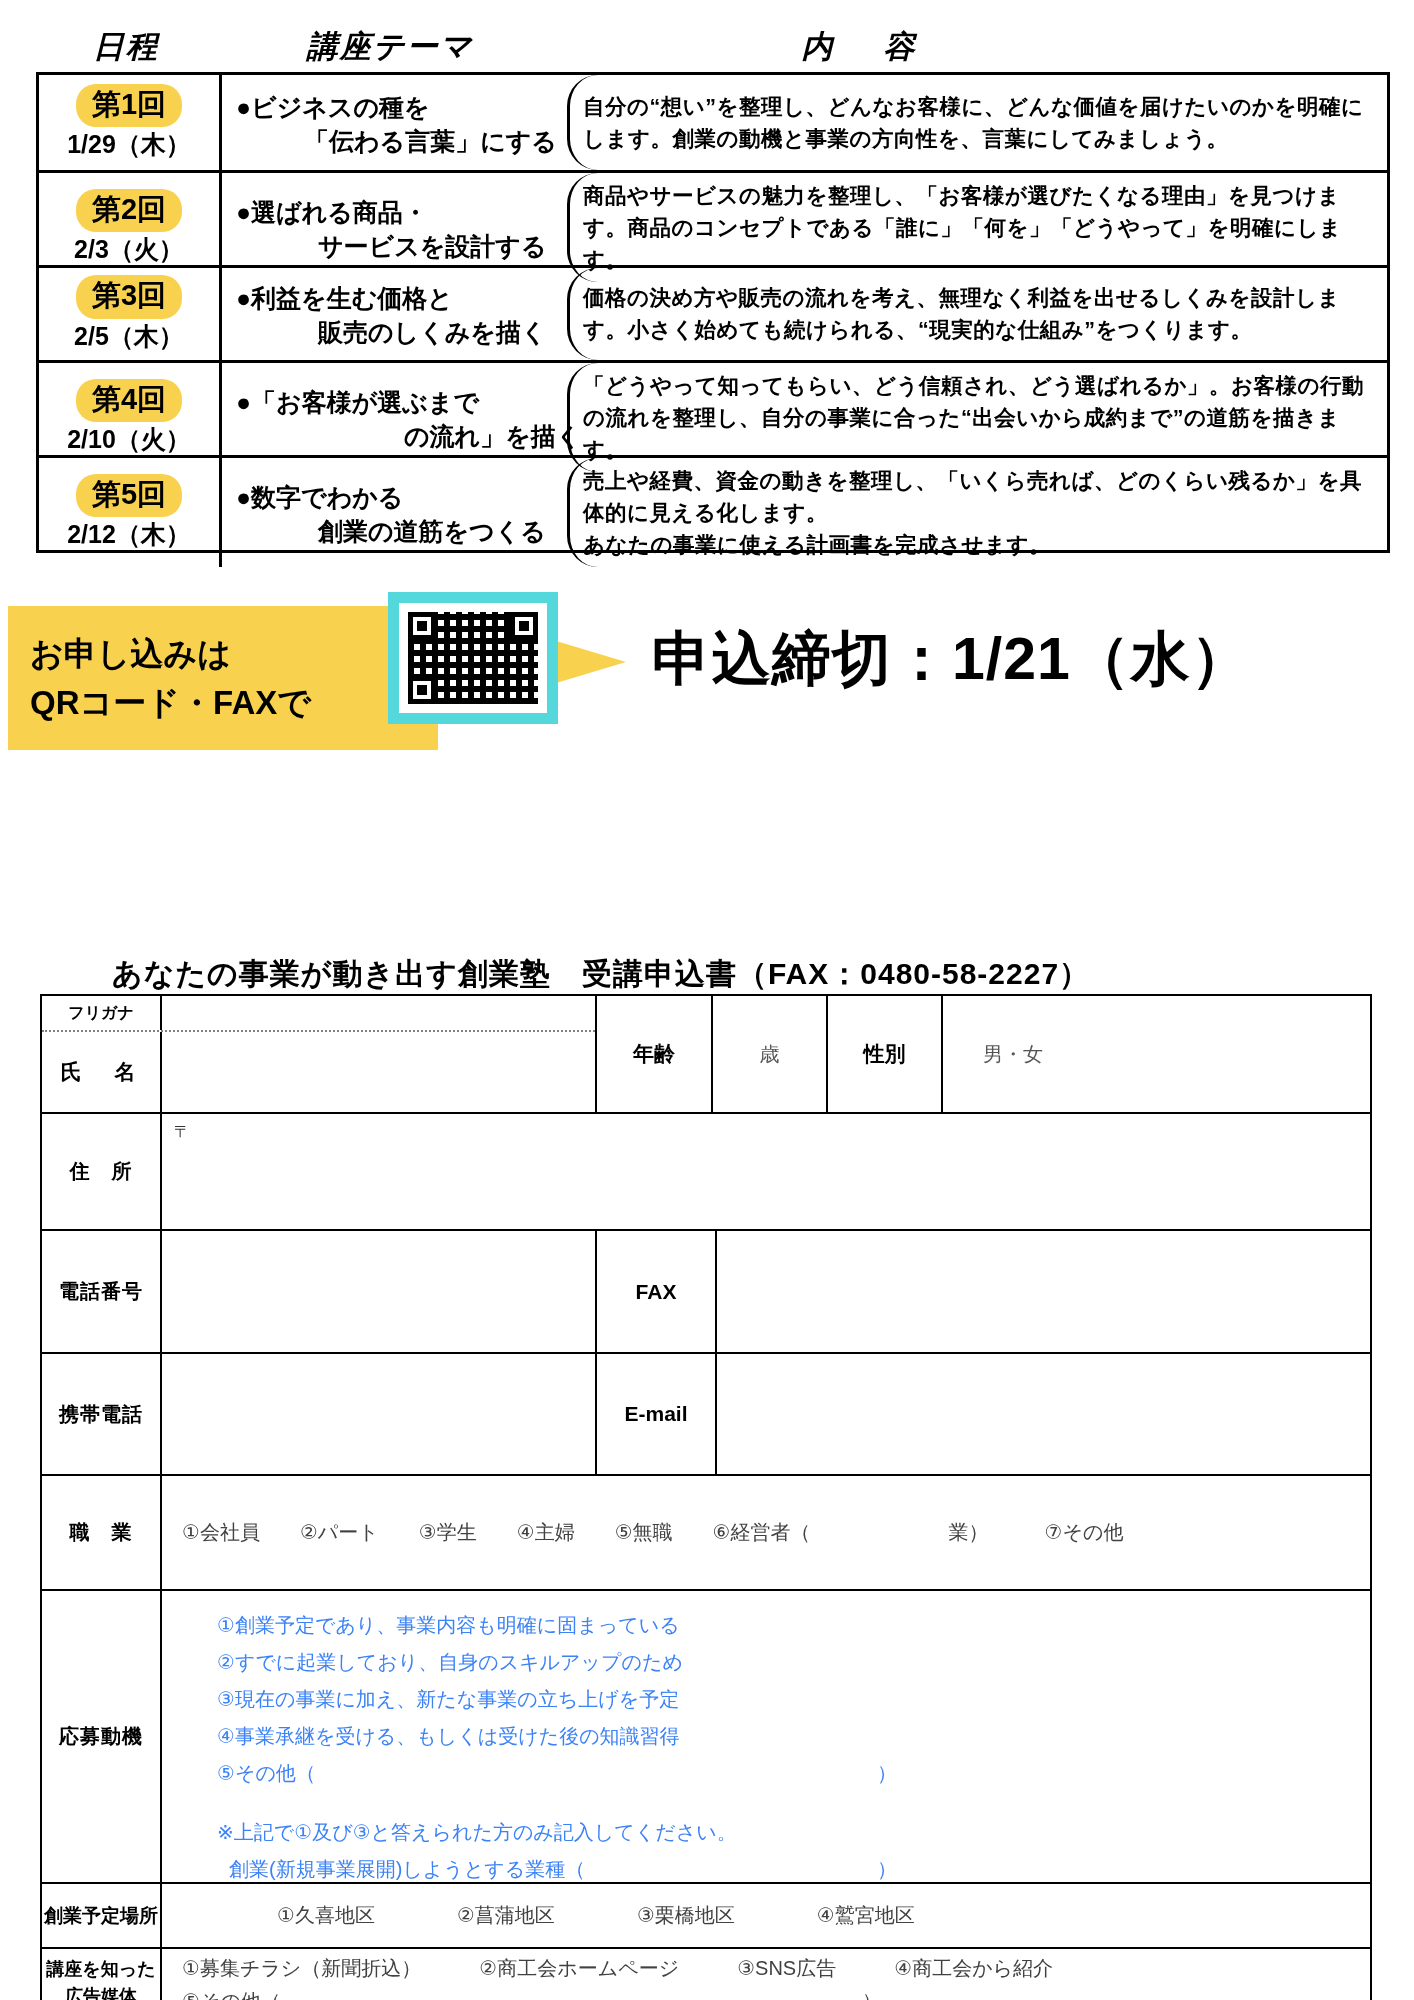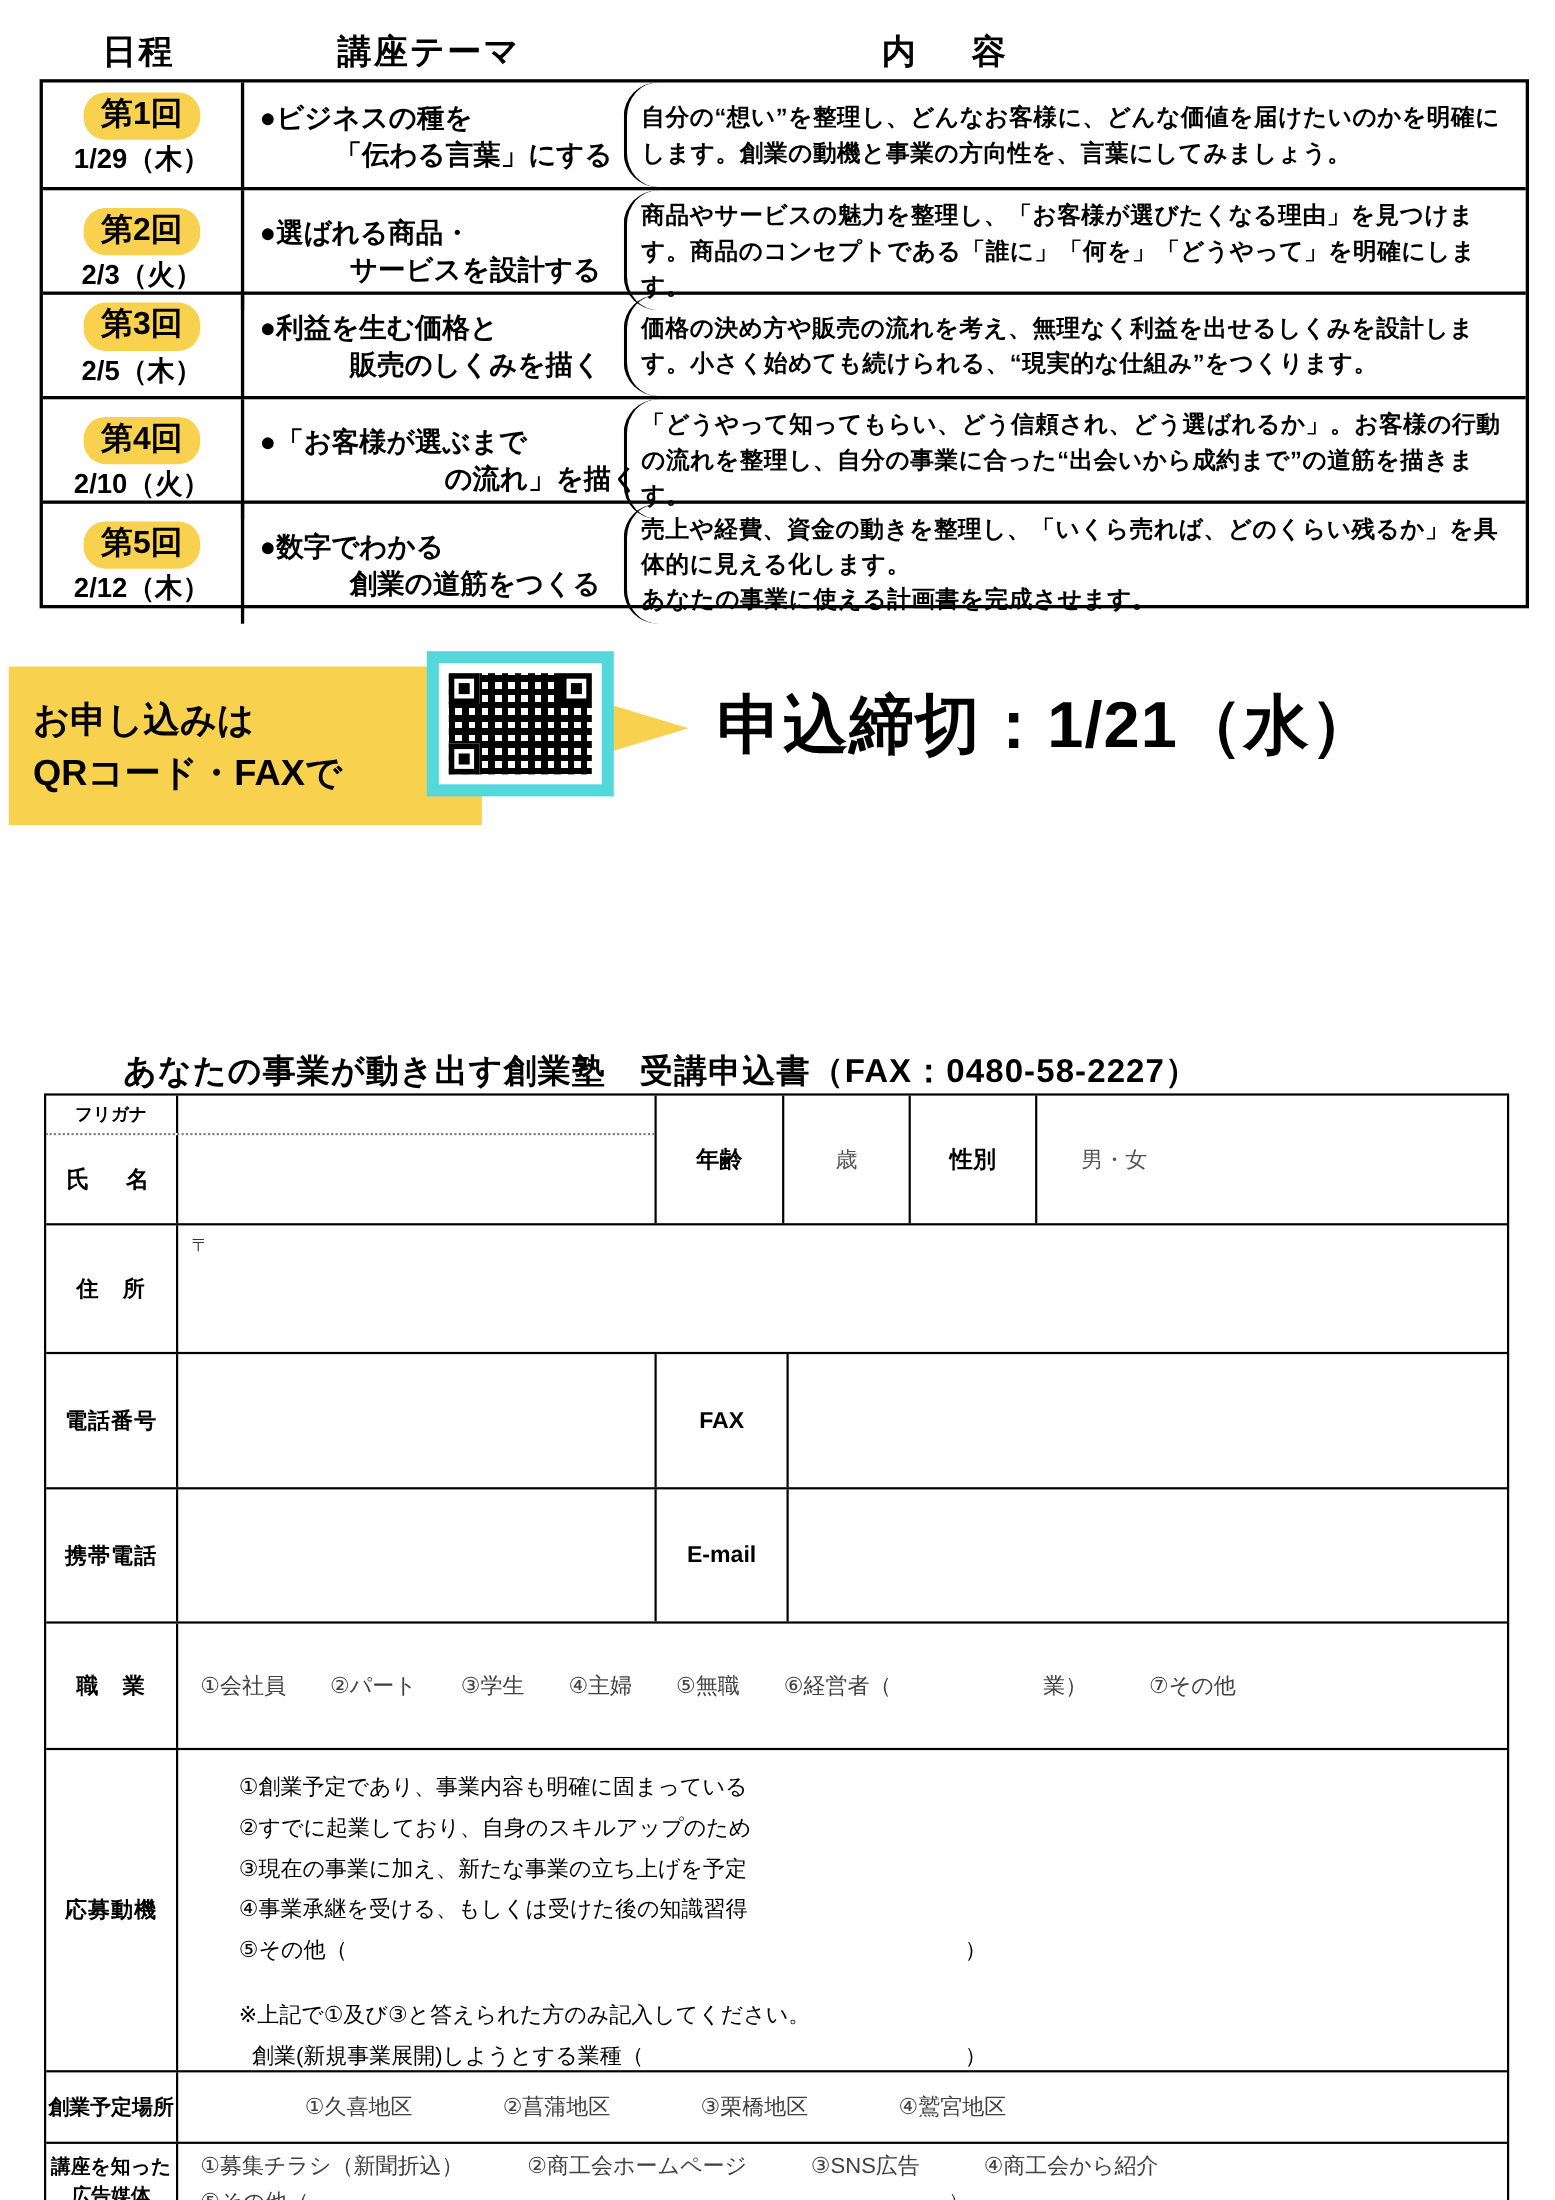--- a/index.html
+++ b/index.html
@@ -6,21 +6,21 @@
   html,body { background:#ffffff; }
   body {
     width:1414px; height:2000px;
     font-family:"Liberation Sans","DejaVu Sans",sans-serif;
     color:#000; overflow:hidden; position:relative;
   }
   .page { width:1414px; height:2000px; position:relative; }
 
   
   .sched-header { display:grid; grid-template-columns:180px 348px 1fr; margin:22px 22px 0 36px; height:50px; align-items:center; }
-  .sched-header .h { font-weight:bold; font-size:31px; text-align:center; letter-spacing:2px; }
+  .sched-header .h { font-weight:bold; font-size:31px; text-align:center; letter-spacing:2px;font-style:italic; }
   .sched-header .h.content-h { margin-right:230px; letter-spacing:10px; }
 
   
   .sched-table { width:1354px; margin-left:36px; border:3px solid #000; }
   .srow { display:grid; grid-template-columns:180px 348px 1fr; height:95px; }
   .srow + .srow { border-top:3px solid #000; }
   .cell { height:100%; }
   .cell-date { display:flex; flex-direction:column; align-items:center; justify-content:center; padding:4px 0; }
   .badge { background:#F8D24E; border-radius:20px; padding:1px 16px 3px; font-size:29px; font-weight:bold; line-height:1.35; }
   .sdate { font-weight:bold; font-size:25px; margin-top:1px; }
@@ -88,21 +88,21 @@
   .tail-field { flex:1; }
 
   
   .row-job { height:115px; }
   .job-field { flex:1; padding-left:20px; display:flex; align-items:center;gap:20px; }
   .job-part2 { margin-left:118px; } .job-part3 { margin-left:36px; }
 
   
   .row-mot { height:293px; }
   .mot-field { flex:1; padding:16px 0 0 55px; display:block; }
-  .mot-line { font-size:20px; color:#000000; line-height:37px; display:flex; width:680px; }
+  .mot-line { font-size:20px; color:#3b82f6; line-height:37px; display:flex; width:680px; }
   .mot-close { margin-left:auto; }
   .mot-note { margin-top:22px; }
   .mot-ind { padding-left:12px; }
 
   
   .row-loc { height:65px; }
   .loc-label { font-size:19px; letter-spacing:0; }
   .loc-field { flex:1; padding-left:115px; display:flex; align-items:center; gap:82px; }
 
   

